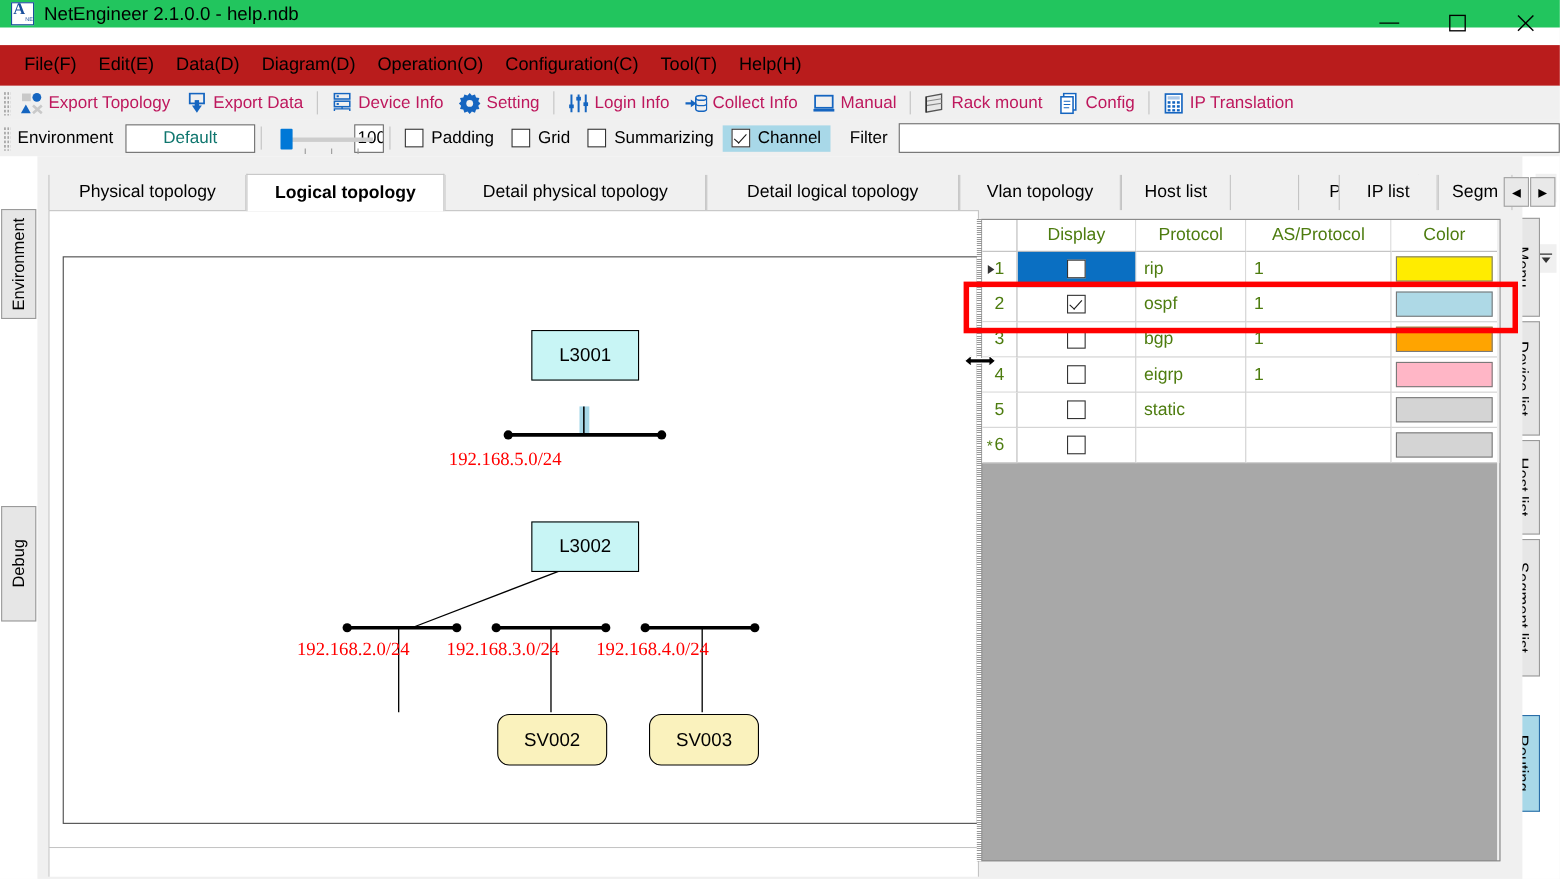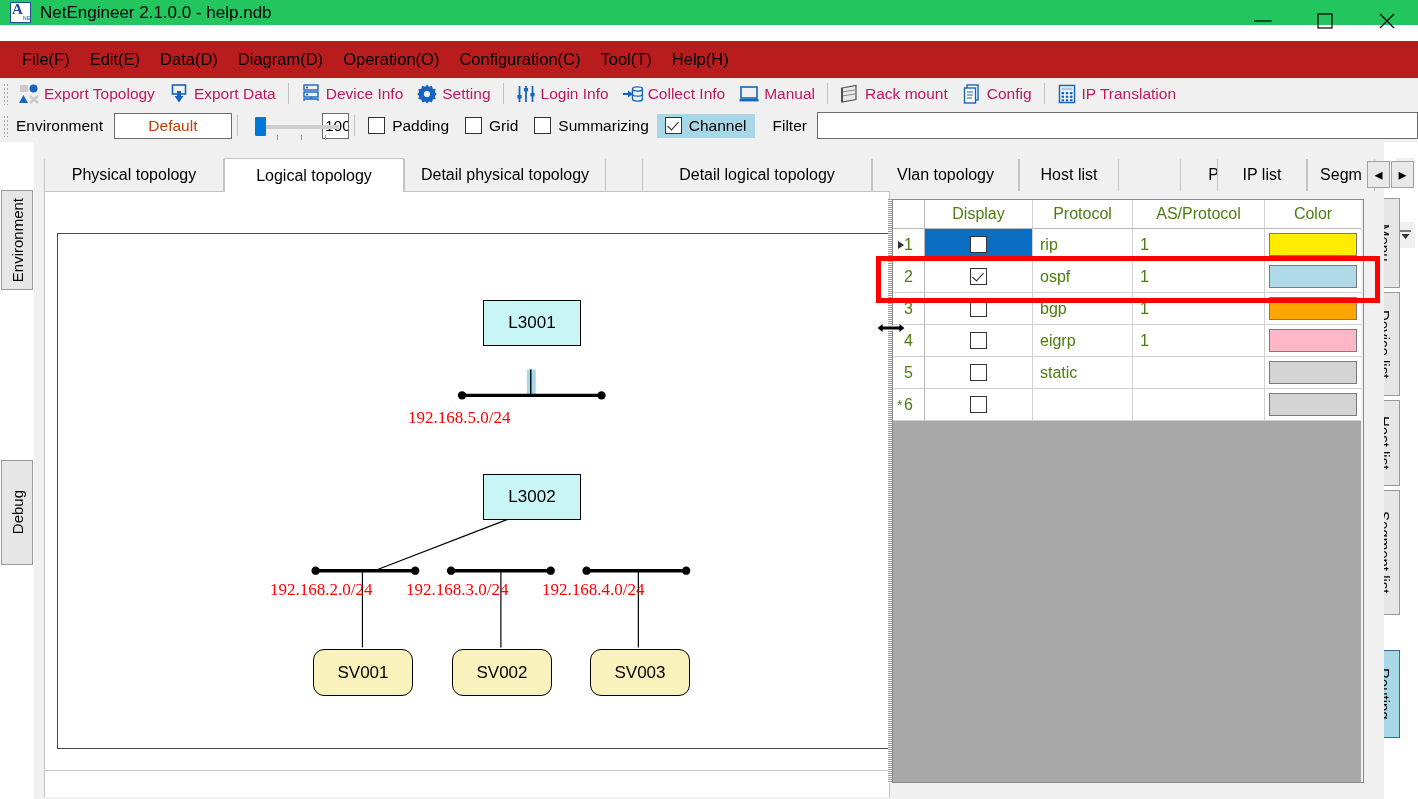--- a/index.html
+++ b/index.html
@@ -58,21 +58,21 @@
 
   
   .toolbar2{
     position:absolute; left:0; top:109px; width:1418px; height:33px;
     background:#f0f0f0; display:flex; align-items:center;
   }
   .env-label{ font-size:15.5px; color:#000; margin-left:4px; }
   .env-box{
     width:162px; height:26px; border:1px solid #6b6b6b; background:#fff;
     display:flex; align-items:center; justify-content:center;
-    font-size:15.5px; color:#c2410c; margin-left:11px;
+    font-size:15.5px; color:#0f766e; margin-left:11px;
   }
   .slider-wrap{ width:90px; height:26px; position:relative; margin-left:10px; }
   .slider-track{ position:absolute; left:8px; top:12px; width:78px; height:4px; background:#cdcdcd; }
   .slider-thumb{ position:absolute; left:2px; top:4px; width:11px; height:19px; background:#0078d7; border-radius:1px; }
   .slider-ticks{ position:absolute; left:8px; top:22px; width:78px; height:5px; }
   .slider-ticks i{ position:absolute; width:1px; height:5px; background:#9a9a9a; }
   .zoom-box{
     width:36px; height:26px; border:1px solid #6b6b6b; background:#fff;
     font-size:15.5px; color:#000; display:flex; align-items:center;
     padding-left:2px; overflow:hidden; margin-left:4px;
@@ -431,22 +431,22 @@
   <span>Segment list</span>
 </div>
 <div class="vtab active" style="left:1368px; top:650px; width:32px; height:88px;">
   <span>Routing</span>
 </div>
 
 <div class="work-area"></div>
 
 <div class="tabstrip">
   <div class="tab" style="left:0px;   width:180px;">Physical topology</div>
-  <div class="tab active" style="left:180px; width:180px;">Logical topology</div>
-  <div class="tab" style="left:360px; width:202px;">Detail physical topology</div>
+  <div class="tab active" style="left:180px; width:180px;font-weight:bold;">Logical topology</div>
+  <div class="tab" style="left:360px; width:238px;">Detail physical topology</div>
   <div class="tab" style="left:598px; width:230px;">Detail logical topology</div>
   <div class="tab" style="left:828px; width:147px;">Vlan topology</div>
   <div class="tab" style="left:975px; width:100px;">Host list</div>
   <div class="tab" style="left:1136px;width:110px;">Port list</div>
   <div class="tab" style="left:1173px;width:90px;">IP list</div>
   <div class="tab" style="left:1263px;width:68px;">Segm</div>
   <div class="tab-scroll" style="left:1323px;">◂</div>
   <div class="tab-scroll" style="left:1347px;">▸</div>
 </div>
 
@@ -475,21 +475,20 @@
       <line x1="444" y1="338" x2="444" y2="415" stroke="#000" stroke-width="1.2"></line>
 
       <line x1="530" y1="338" x2="630" y2="338" stroke="#000" stroke-width="3.4"></line>
       <circle cx="530" cy="338" r="4.2" fill="#000"></circle>
       <circle cx="630" cy="338" r="4.2" fill="#000"></circle>
       <line x1="582" y1="338" x2="582" y2="415" stroke="#000" stroke-width="1.2"></line>
     </svg>
 
     <div class="node" style="left:425px; top:66px;  width:98px; height:46px;">L3001</div>
     <div class="node" style="left:425px; top:240px; width:98px; height:46px;">L3002</div>
-    <div class="node server" style="left:255px; top:415px; width:100px; height:47px;">SV001</div>
     <div class="node server" style="left:394px; top:415px; width:100px; height:47px;">SV002</div>
     <div class="node server" style="left:532px; top:415px; width:100px; height:47px;">SV003</div>
 
     <div class="seg-label" style="left:350px; top:174px;">192.168.5.0/24</div>
     <div class="seg-label" style="left:212px; top:346px;">192.168.2.0/24</div>
     <div class="seg-label" style="left:348px; top:346px;">192.168.3.0/24</div>
     <div class="seg-label" style="left:484px; top:346px;">192.168.4.0/24</div>
   </div>
 </div>
 <div class="bottom-strip"></div>

